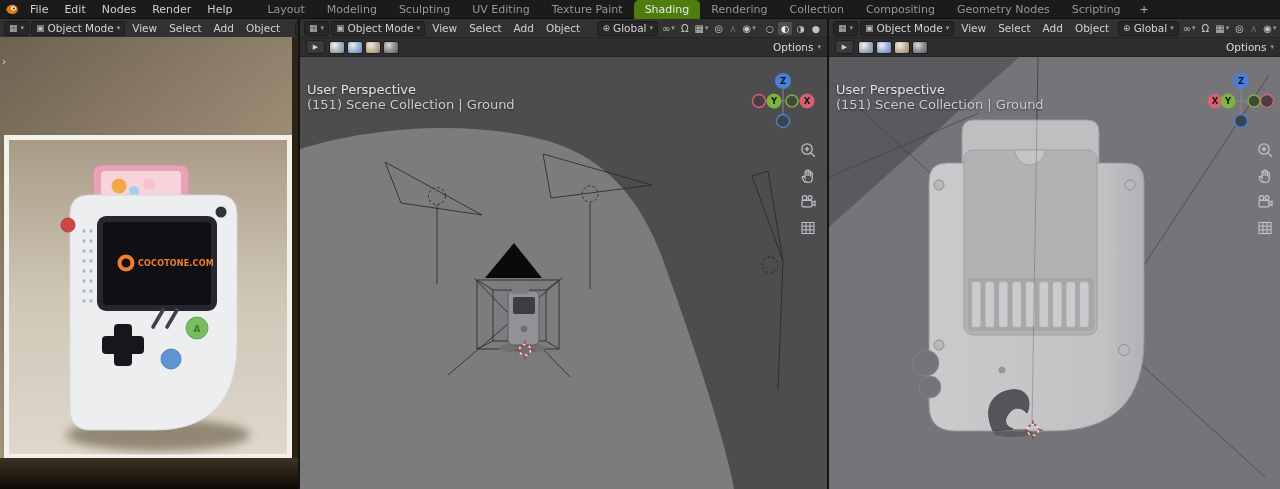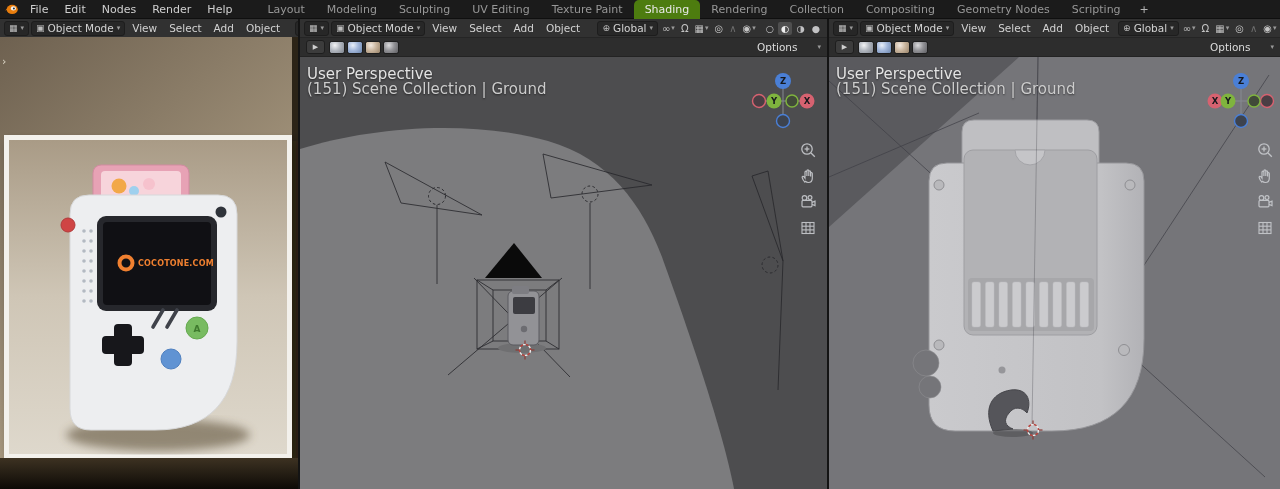--- a/index.html
+++ b/index.html
@@ -38,26 +38,26 @@
   align-items:center;justify-content:space-between;padding:0 6px;font-size:10.5px}
 .trleft{display:flex;align-items:center;gap:4px}
 .toolbtn{width:19px;height:14px;background:#3c3c3c;border:1px solid #1e1e1e;border-radius:3px;
   color:#cfcfcf;font-size:7px;display:flex;align-items:center;justify-content:center}
 .matcaps{display:flex;gap:2px}
 .m{width:16px;height:13px;border-radius:2.5px;border:1px solid #1e1e1e;
   background:radial-gradient(circle at 35% 30%,#f3f4f6 0%,#b2b7bf 45%,#7d838d 100%)}
 .m2{background:radial-gradient(circle at 35% 30%,#e9eff8 0%,#a3b7da 45%,#6b85ac 100%)}
 .m3{background:radial-gradient(circle at 35% 30%,#f3eae1 0%,#cab69f 45%,#968167 100%)}
 .m4{background:radial-gradient(circle at 35% 30%,#dcdcde 0%,#939397 45%,#5c5c60 100%)}
-.options{display:flex;align-items:center;gap:20px;color:#dcdcdc}
+.options{display:flex;align-items:center;gap:4px;color:#dcdcdc}
 .canvas{position:absolute;left:0;right:0;bottom:0;overflow:hidden}
 #p-left .canvas{top:18px}
 #p-mid .canvas,#p-right .canvas{top:38px}
 .scene{position:absolute;left:0;top:0}
-.vptext{position:absolute;left:7px;top:10px;font-size:15px;line-height:15px;
+.vptext{position:absolute;left:7px;top:25px;font-size:13px;line-height:15px;
   color:#e3e3e3;text-shadow:0 1px 2px rgba(0,0,0,.55)}
 .vptext .l2{color:#cdcdcd}
 .chevL{position:absolute;left:2px;top:18px;font-size:11px;color:#efe9da;opacity:.85}
 .gizmo{position:absolute}
 .gz{font-size:8.5px;fill:#15171c;font-weight:bold;text-anchor:middle;
   font-family:"DejaVu Sans",sans-serif}
 .navcol{position:absolute;top:84px;display:flex;flex-direction:column;gap:8px}
 .nbtn{width:18px;height:18px;display:flex;align-items:center;justify-content:center;opacity:.92}
 .logoT{font-size:8px;font-weight:bold;fill:#f08030;letter-spacing:.2px;
   font-family:"DejaVu Sans",sans-serif}

